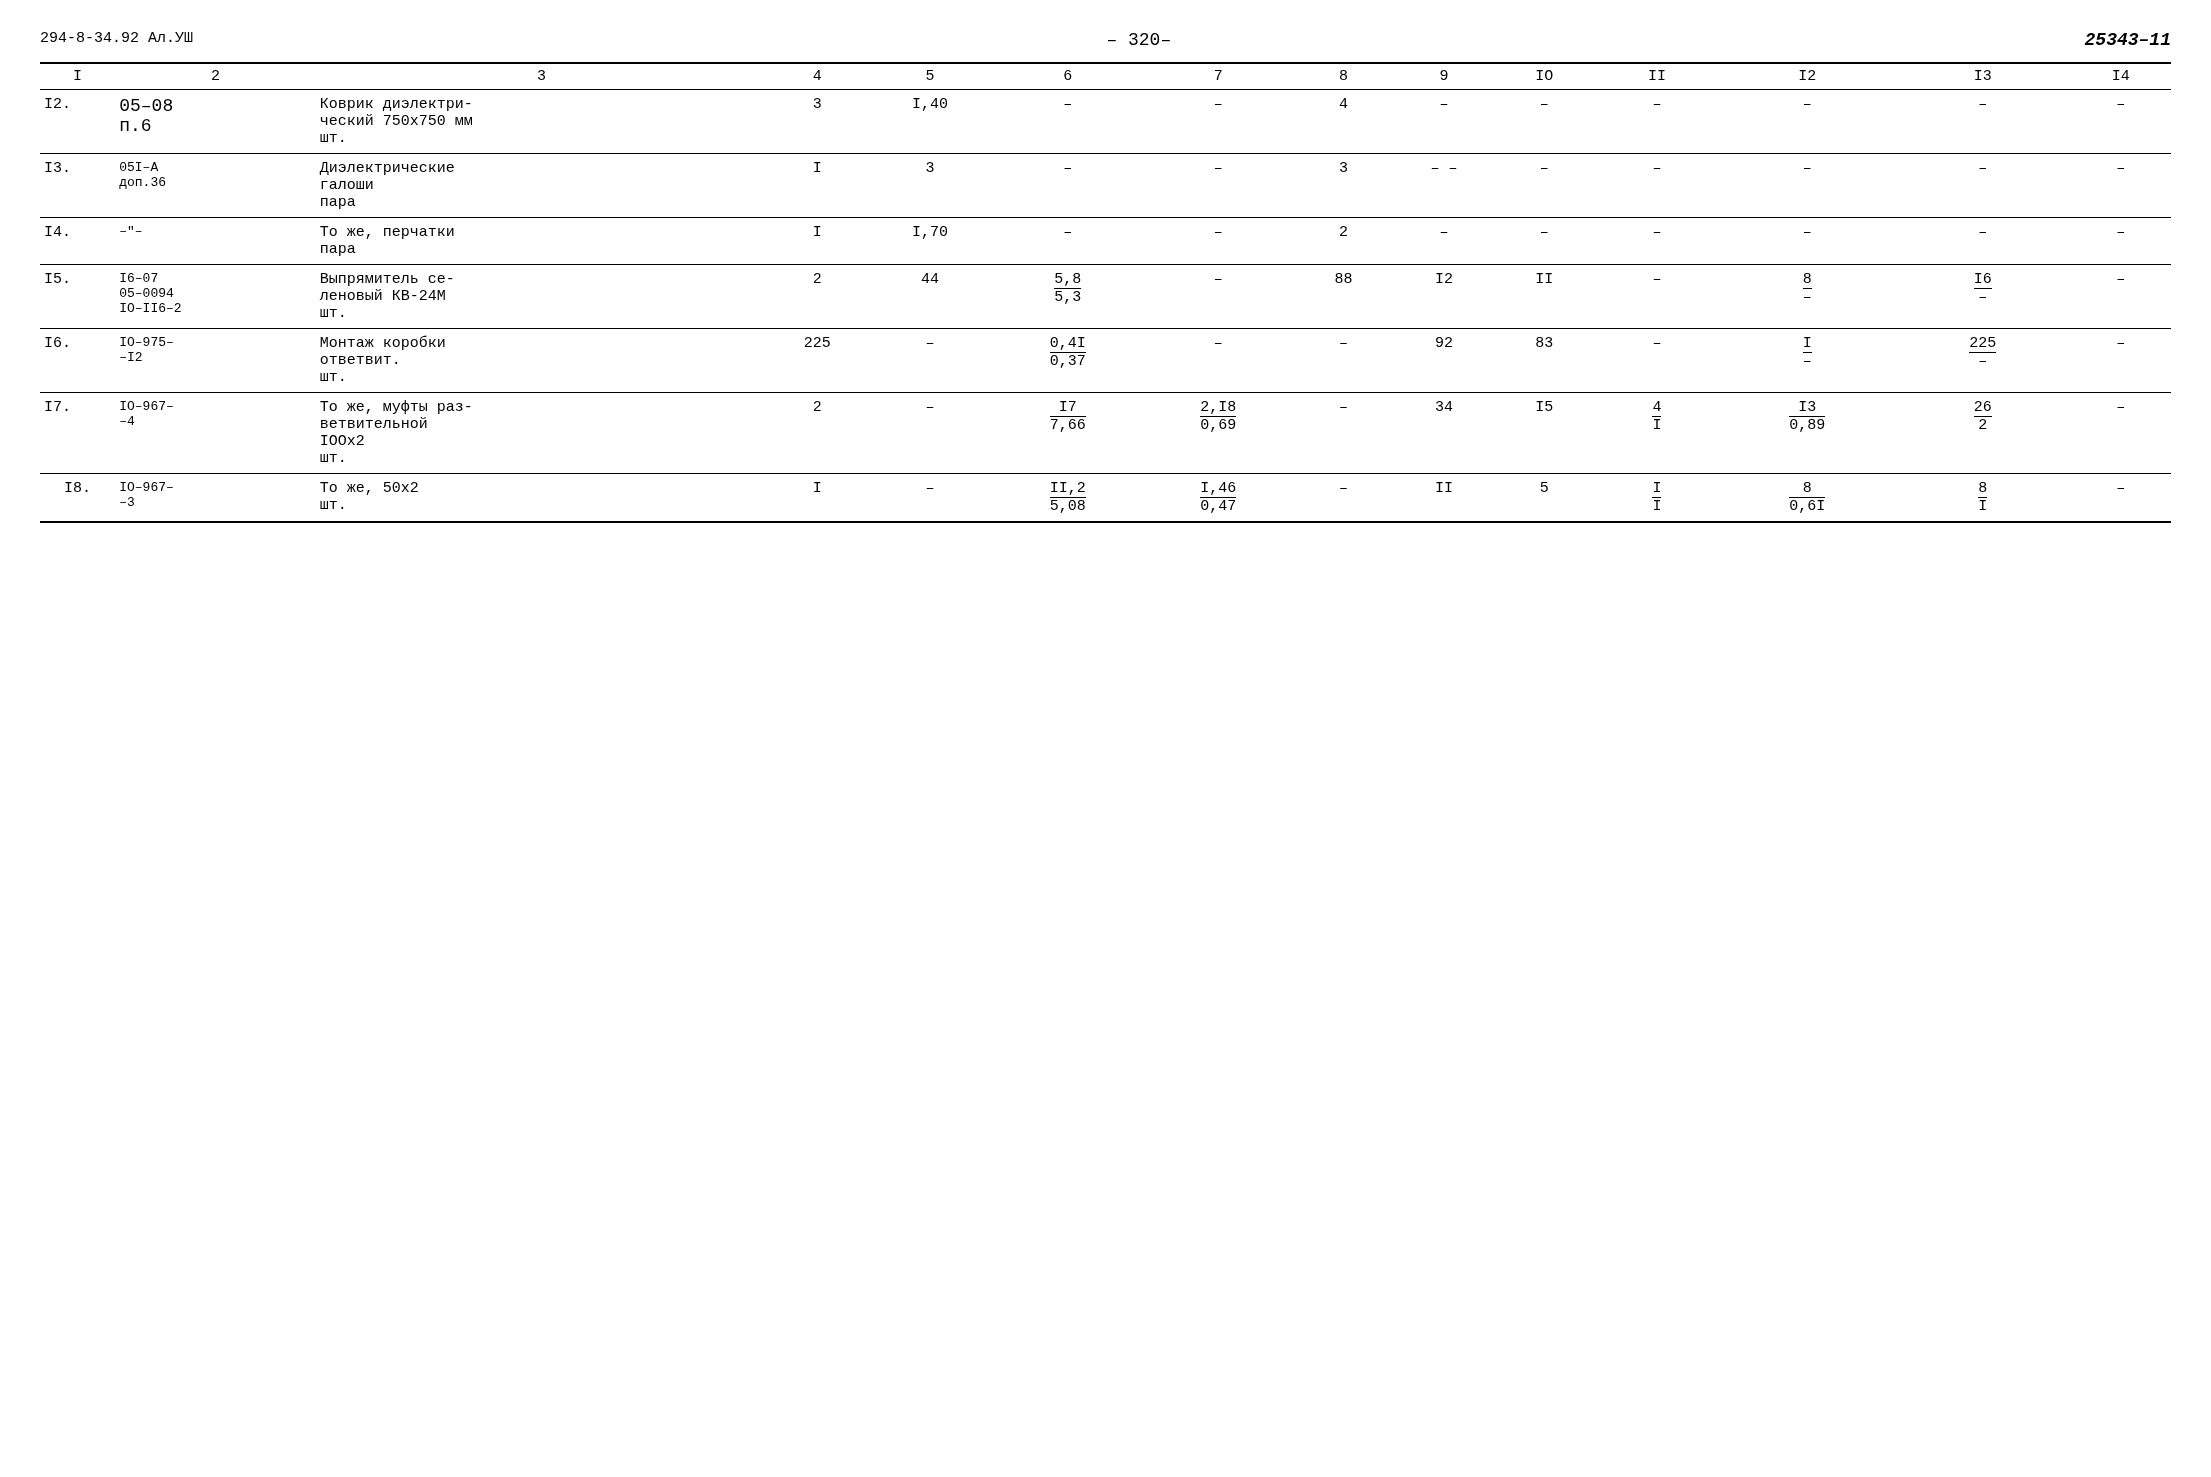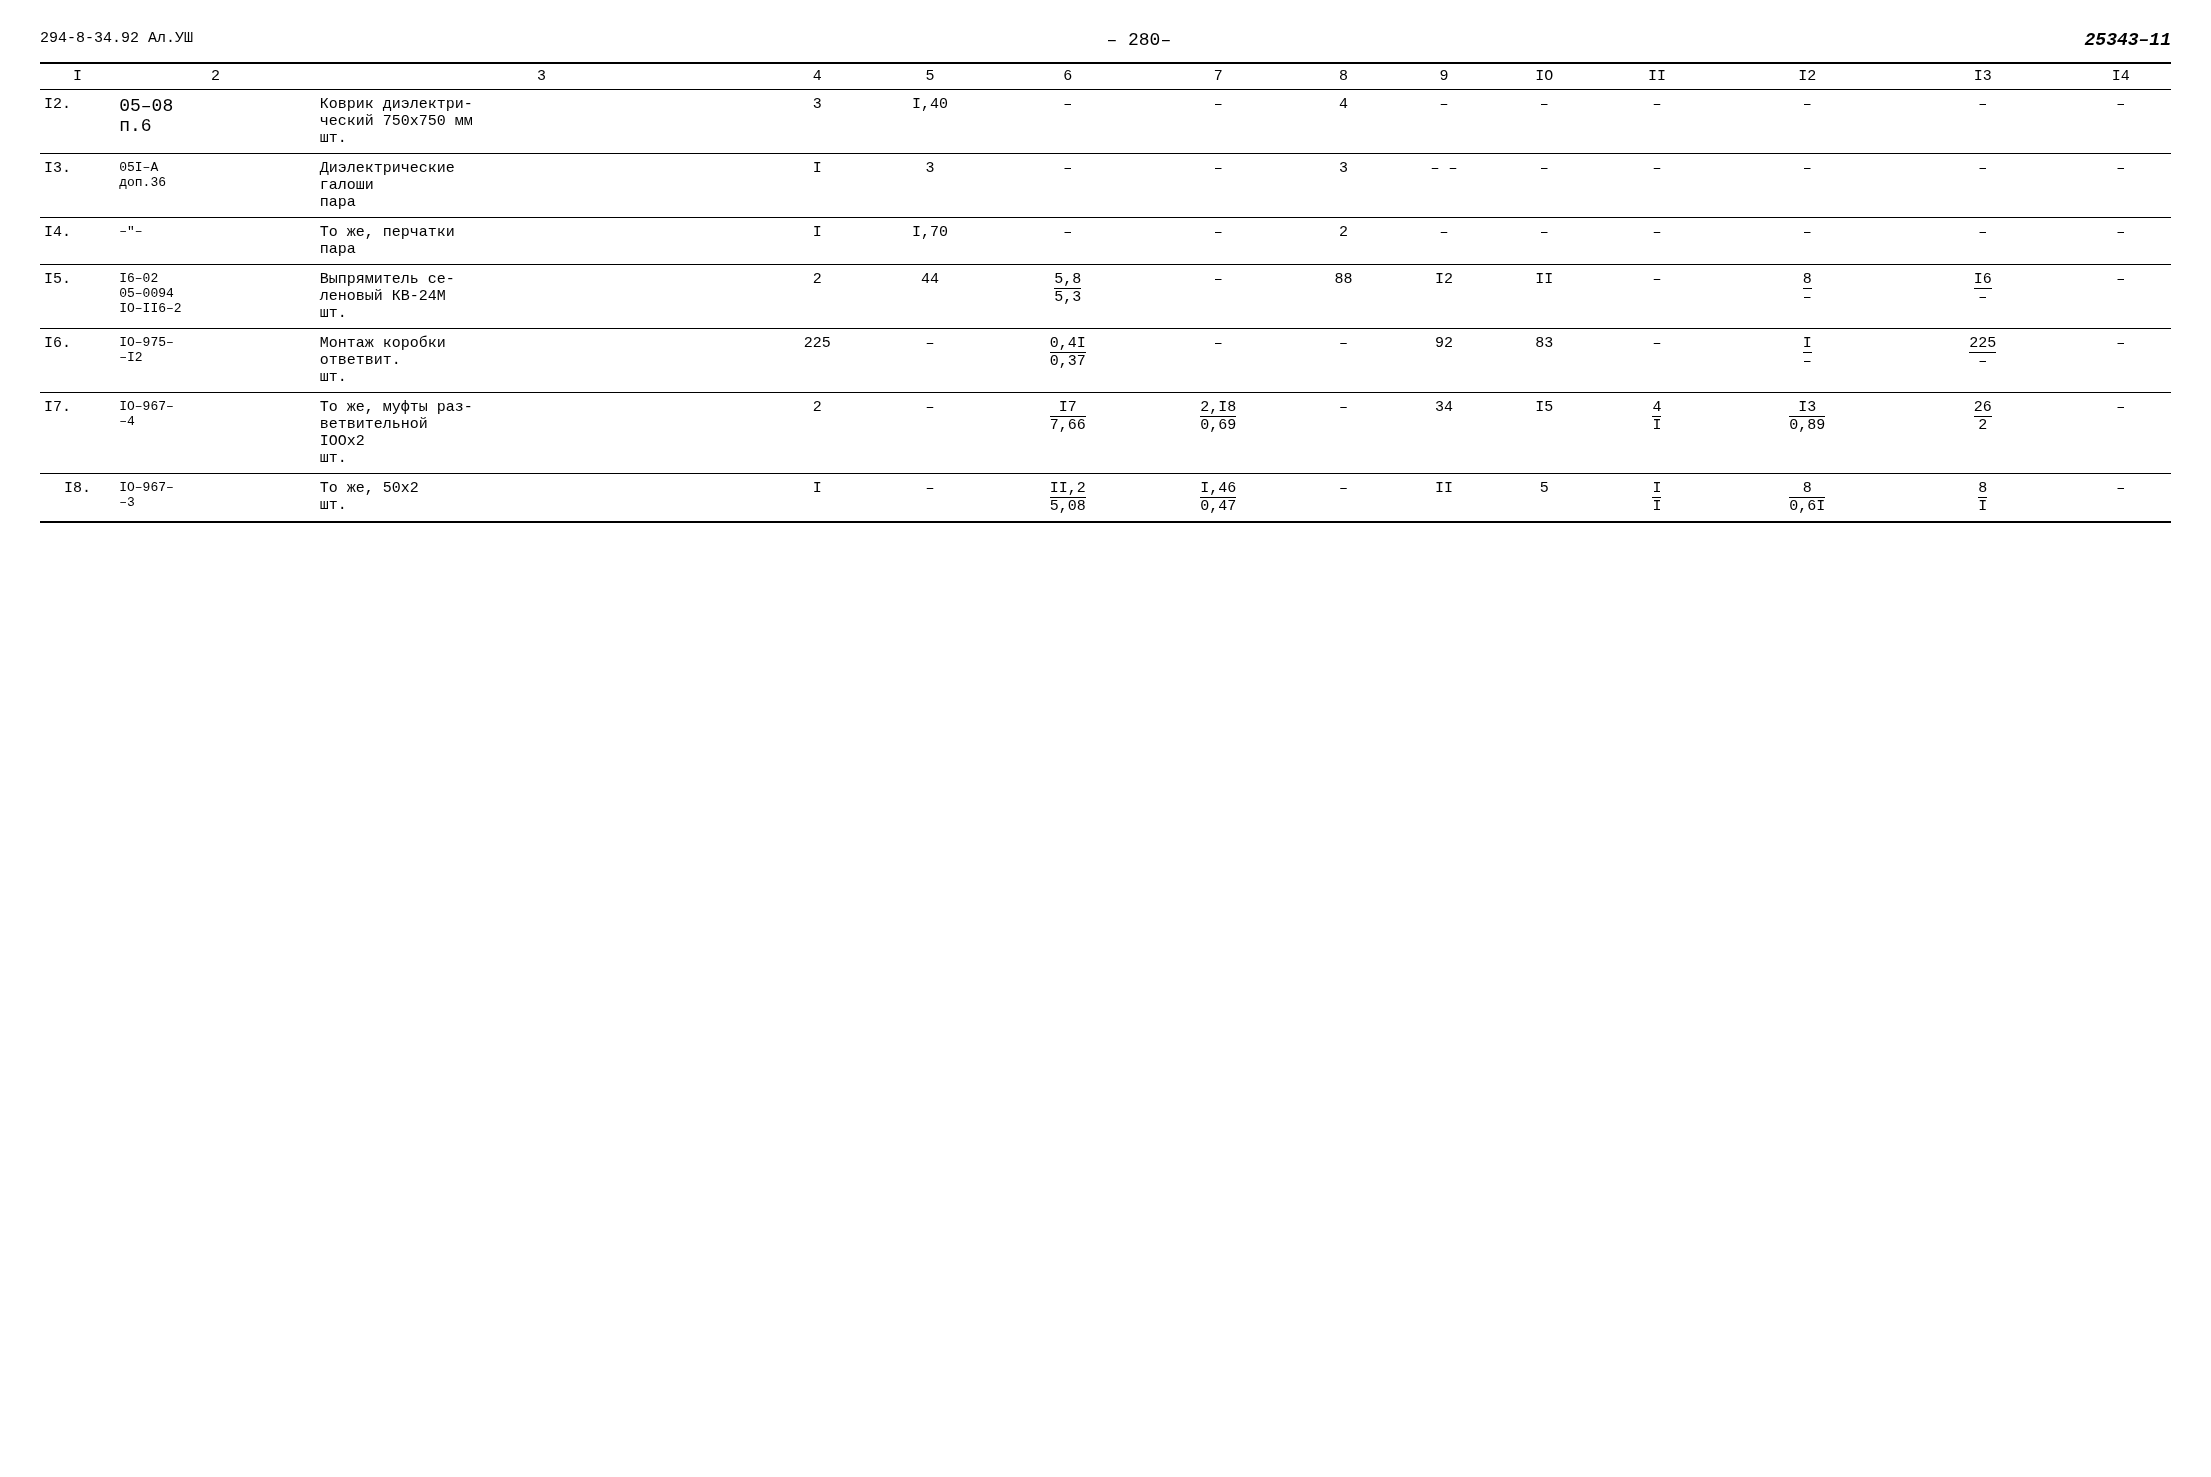--- a/index.html
+++ b/index.html
@@ -71,21 +71,21 @@
     }
     .last-row td {
       border-bottom: 2px solid #000;
     }
   </style>
 </head>
 <body>
 
 <div class="page-header">
   <div class="header-left">294-8-34.92   Ал.УШ</div>
-  <div class="header-center">– 280–</div>
+  <div class="header-center">– 320–</div>
   <div class="header-right">25343–11</div>
 </div>
 
 <table>
   <colgroup>
     <col class="col-1">
       <col class="col-2">
       <col class="col-3">
     <col class="col-4">
       <col class="col-5">
@@ -168,21 +168,21 @@
         <td class="center" style="white-space: pre-line;">2</td>
         <td class="center" style="white-space: pre-line;">–</td>
         <td class="center" style="white-space: pre-line;">–</td>
         <td class="center" style="white-space: pre-line;">–</td>
         <td class="center" style="white-space: pre-line;">–</td>
         <td class="center" style="white-space: pre-line;">–</td>
         <td class="center" style="white-space: pre-line;">–</td>
       </tr>
       <tr>
         <td style="white-space: pre-line;">I5.</td>
-        <td style="white-space: pre-line; font-size: 13px;">I6–02
+        <td style="white-space: pre-line; font-size: 13px;">I6–07
 05–0094
 IO–II6–2</td>
         <td style="white-space: pre-line;">Выпрямитель се-
 леновый КВ-24М
 шт.</td>
         <td class="center" style="white-space: pre-line;">2</td>
         <td class="center" style="white-space: pre-line;">44</td>
         <td class="center"><span class="underline-frac"><span class="num">5,8</span><span class="den">5,3</span></span></td>
         <td class="center" style="white-space: pre-line;">–</td>
         <td class="center" style="white-space: pre-line;">88</td>

